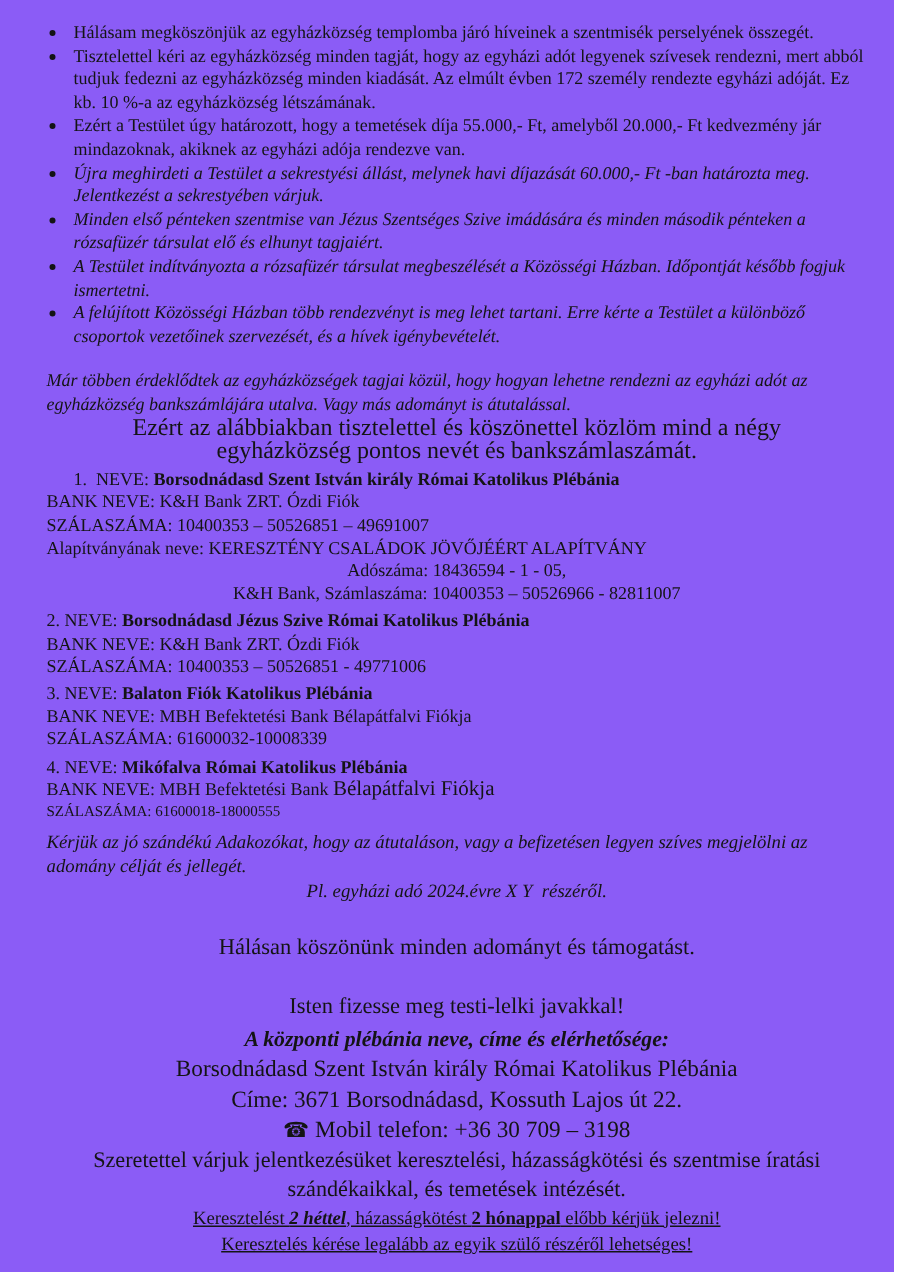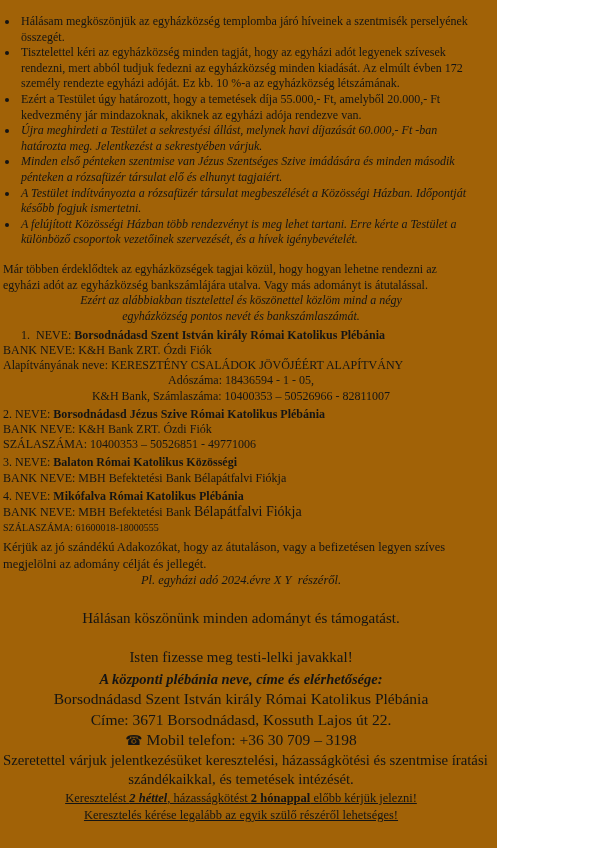--- a/index.html
+++ b/index.html
@@ -1,27 +1,27 @@
 <!DOCTYPE html>
 <html lang="hu"><head>
 <meta charset="utf-8">
 <style>
   html,body{margin:0;padding:0;background:#ffffff;}
   .page{
-    width:497px;height:848px;box-sizing:border-box;
-    background:#a16207;color:#141414;
+    width:596px;height:848px;box-sizing:border-box;
+    background:#8b5cf6;color:#141414;
     font-family:"Liberation Serif","DejaVu Serif",serif;
-    padding:8px 18px 0 3px;overflow:hidden;
+    padding:8px 18px 0 31px;overflow:hidden;
   }
   ul.bullets{margin:6px 0 0 0;padding:0 0 0 16px;list-style:disc outside;}
   ul.bullets li{font-size:12px;line-height:15.6px;padding-left:2px;}
   ul.bullets li.italic{font-style:italic;}
-  .para{font-size:12px;line-height:15.7px;margin:14px 3px 0 0;}
+  .para{font-size:12px;line-height:15.7px;margin:14px 3px 0 0;font-style:italic;}
   .center{text-align:center;}
-  .cline{font-size:12px;line-height:15.7px;font-style:italic;}
+  .cline{font-size:16px;line-height:15.7px;}
   .parish{font-size:12px;line-height:15.2px;margin-top:3px;}
   .parish .indent1{margin-left:18px;}
   .pline b{font-weight:bold;}
   .bank-big{font-size:14px;}
   .acct-big{font-size:10px;}
   .req{font-size:12.5px;line-height:16.2px;margin-top:4px;}
   .ex{font-style:italic;font-size:12.5px;line-height:17px;}
   .t1{font-size:15px;line-height:20px;margin-top:19px;}
   .hdr2{font-weight:bold;font-style:italic;font-size:14.5px;line-height:20.5px;margin-top:2px;}
   .big2{font-size:15.5px;line-height:20.5px;white-space:nowrap;}
@@ -44,34 +44,36 @@
       <li class="italic">A felújított Közösségi Házban több rendezvényt is meg lehet tartani. Erre kérte a Testület a különböző csoportok vezetőinek szervezését, és a hívek igénybevételét.</li>
     </ul>
 
   <p class="para">Már többen érdeklődtek az egyházközségek tagjai közül, hogy hogyan lehetne rendezni az egyházi adót az egyházközség bankszámlájára utalva. Vagy más adományt is átutalással.</p>
   <div class="center cline">Ezért az alábbiakban tisztelettel és köszönettel közlöm mind a négy</div>
   <div class="center cline">egyházközség pontos nevét és bankszámlaszámát.</div>
 
   <div class="parish">
     <div class="pline indent1"><span>1. &nbsp;NEVE:</span> <b>Borsodnádasd Szent István király Római Katolikus Plébánia</b></div>
     <div class="pline">BANK NEVE: K&amp;H Bank ZRT. Ózdi Fiók</div>
+    <div class="pline">SZÁLASZÁMA: 10400353 – 50526851 – 49691007</div>
     <div class="pline">Alapítványának neve: KERESZTÉNY CSALÁDOK JÖVŐJÉÉRT ALAPÍTVÁNY</div>
     <div class="pline center">Adószáma: 18436594 - 1 - 05,</div>
     <div class="pline center">K&amp;H Bank, Számlaszáma: 10400353 – 50526966 - 82811007</div>
   </div>
 
   <div class="parish">
     <div class="pline"><span>2. NEVE:</span> <b>Borsodnádasd Jézus Szive Római Katolikus Plébánia</b></div>
     <div class="pline">BANK NEVE: K&amp;H Bank ZRT. Ózdi Fiók</div>
     <div class="pline">SZÁLASZÁMA: 10400353 – 50526851 - 49771006</div>
   </div>
 
   <div class="parish">
-    <div class="pline"><span>3. NEVE:</span> <b>Balaton Római Katolikus Közösségi</b></div>
+    <div class="pline"><span>3. NEVE:</span> <b>Balaton Fiók Katolikus Plébánia</b></div>
     <div class="pline">BANK NEVE: MBH Befektetési Bank Bélapátfalvi Fiókja</div>
+    <div class="pline">SZÁLASZÁMA: 61600032-10008339</div>
   </div>
 
   <div class="parish">
     <div class="pline"><span>4. NEVE:</span> <b>Mikófalva Római Katolikus Plébánia</b></div>
     <div class="pline"><span>BANK NEVE: MBH Befektetési Bank </span><span class="bank-big">Bélapátfalvi Fiókja</span></div>
     <div class="pline acct-big">SZÁLASZÁMA: 61600018-18000555</div>
   </div>
 
   <p class="para req">Kérjük az jó szándékú Adakozókat, hogy az átutaláson, vagy a befizetésen legyen szíves megjelölni az adomány célját és jellegét.</p>
   <div class="center ex">Pl. egyházi adó 2024.évre X Y &nbsp;részéről.</div>

